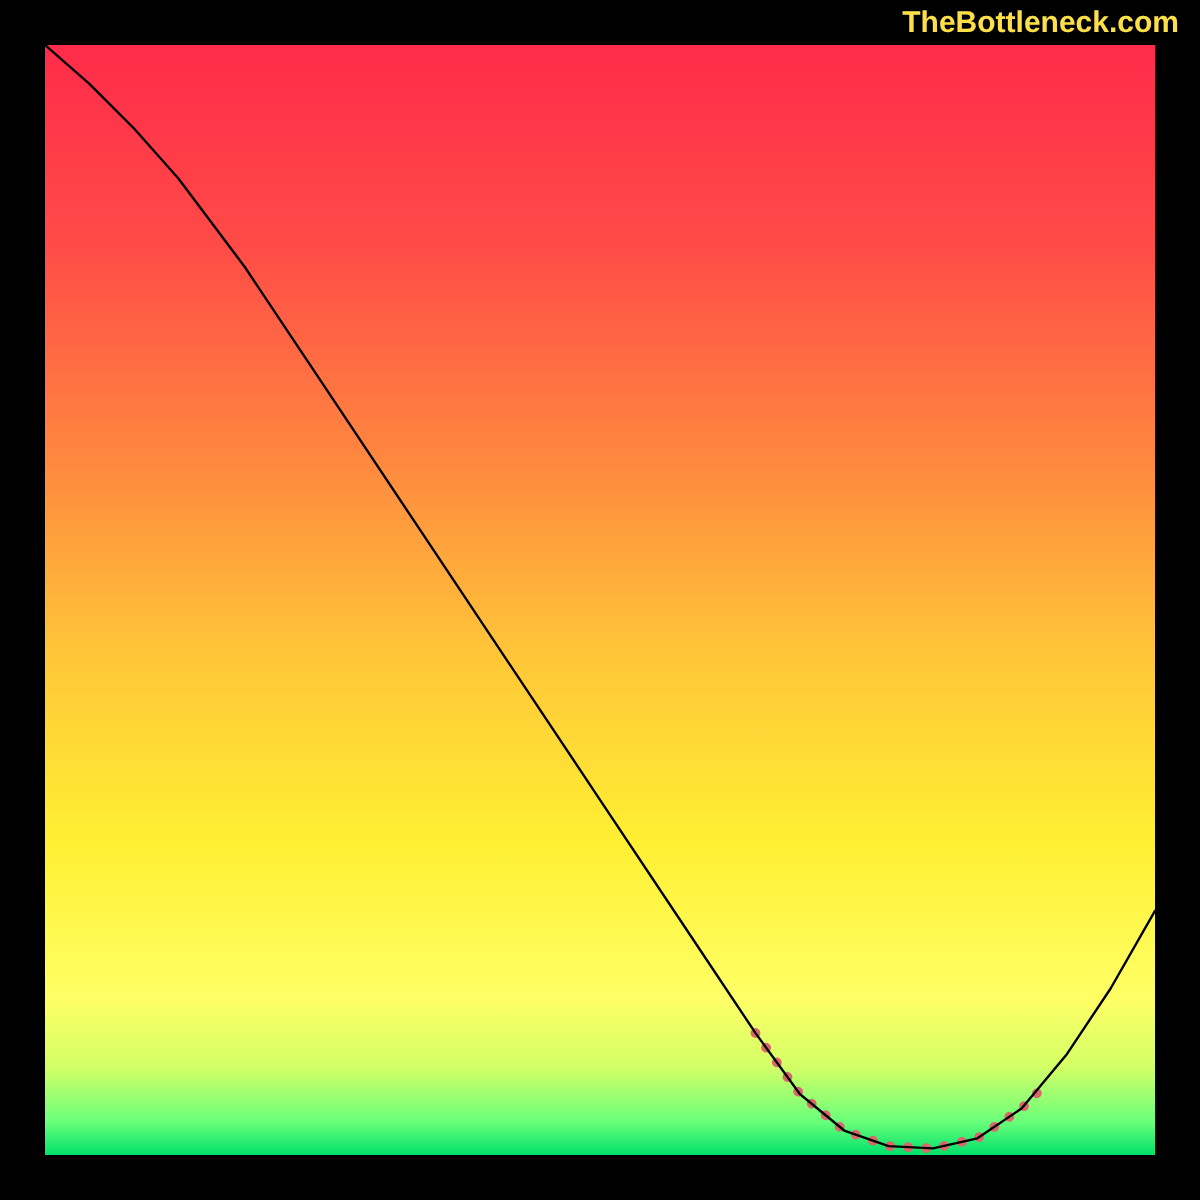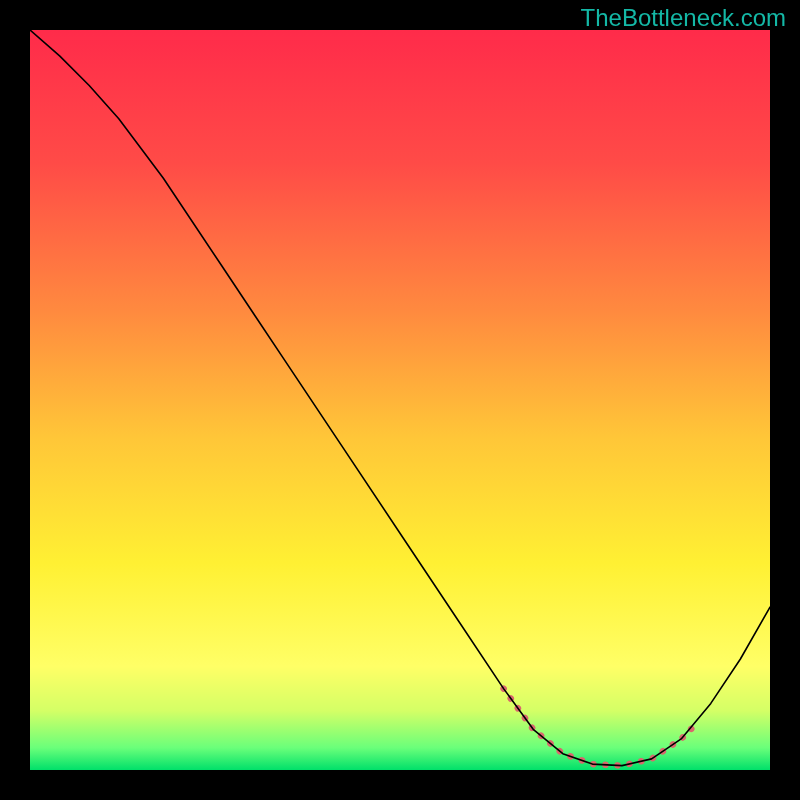--- a/index.html
+++ b/index.html
@@ -8,23 +8,23 @@
     width: 800px;
     height: 800px;
     background: #000;
     font-family: Arial, Helvetica, sans-serif;
     overflow: hidden;
   }
   .watermark {
     position: absolute;
     top: 4px;
     right: 14px;
-    color: #14b8a6;
-    font-size: 24px;
-    font-weight: normal;
+    color: #fde047;
+    font-size: 20px;
+    font-weight: bold;
     z-index: 10;
   }
   .plot-wrap {
     position: absolute;
     left: 30px;
     top: 30px;
     width: 740px;
     height: 740px;
   }
   svg { display: block; }

